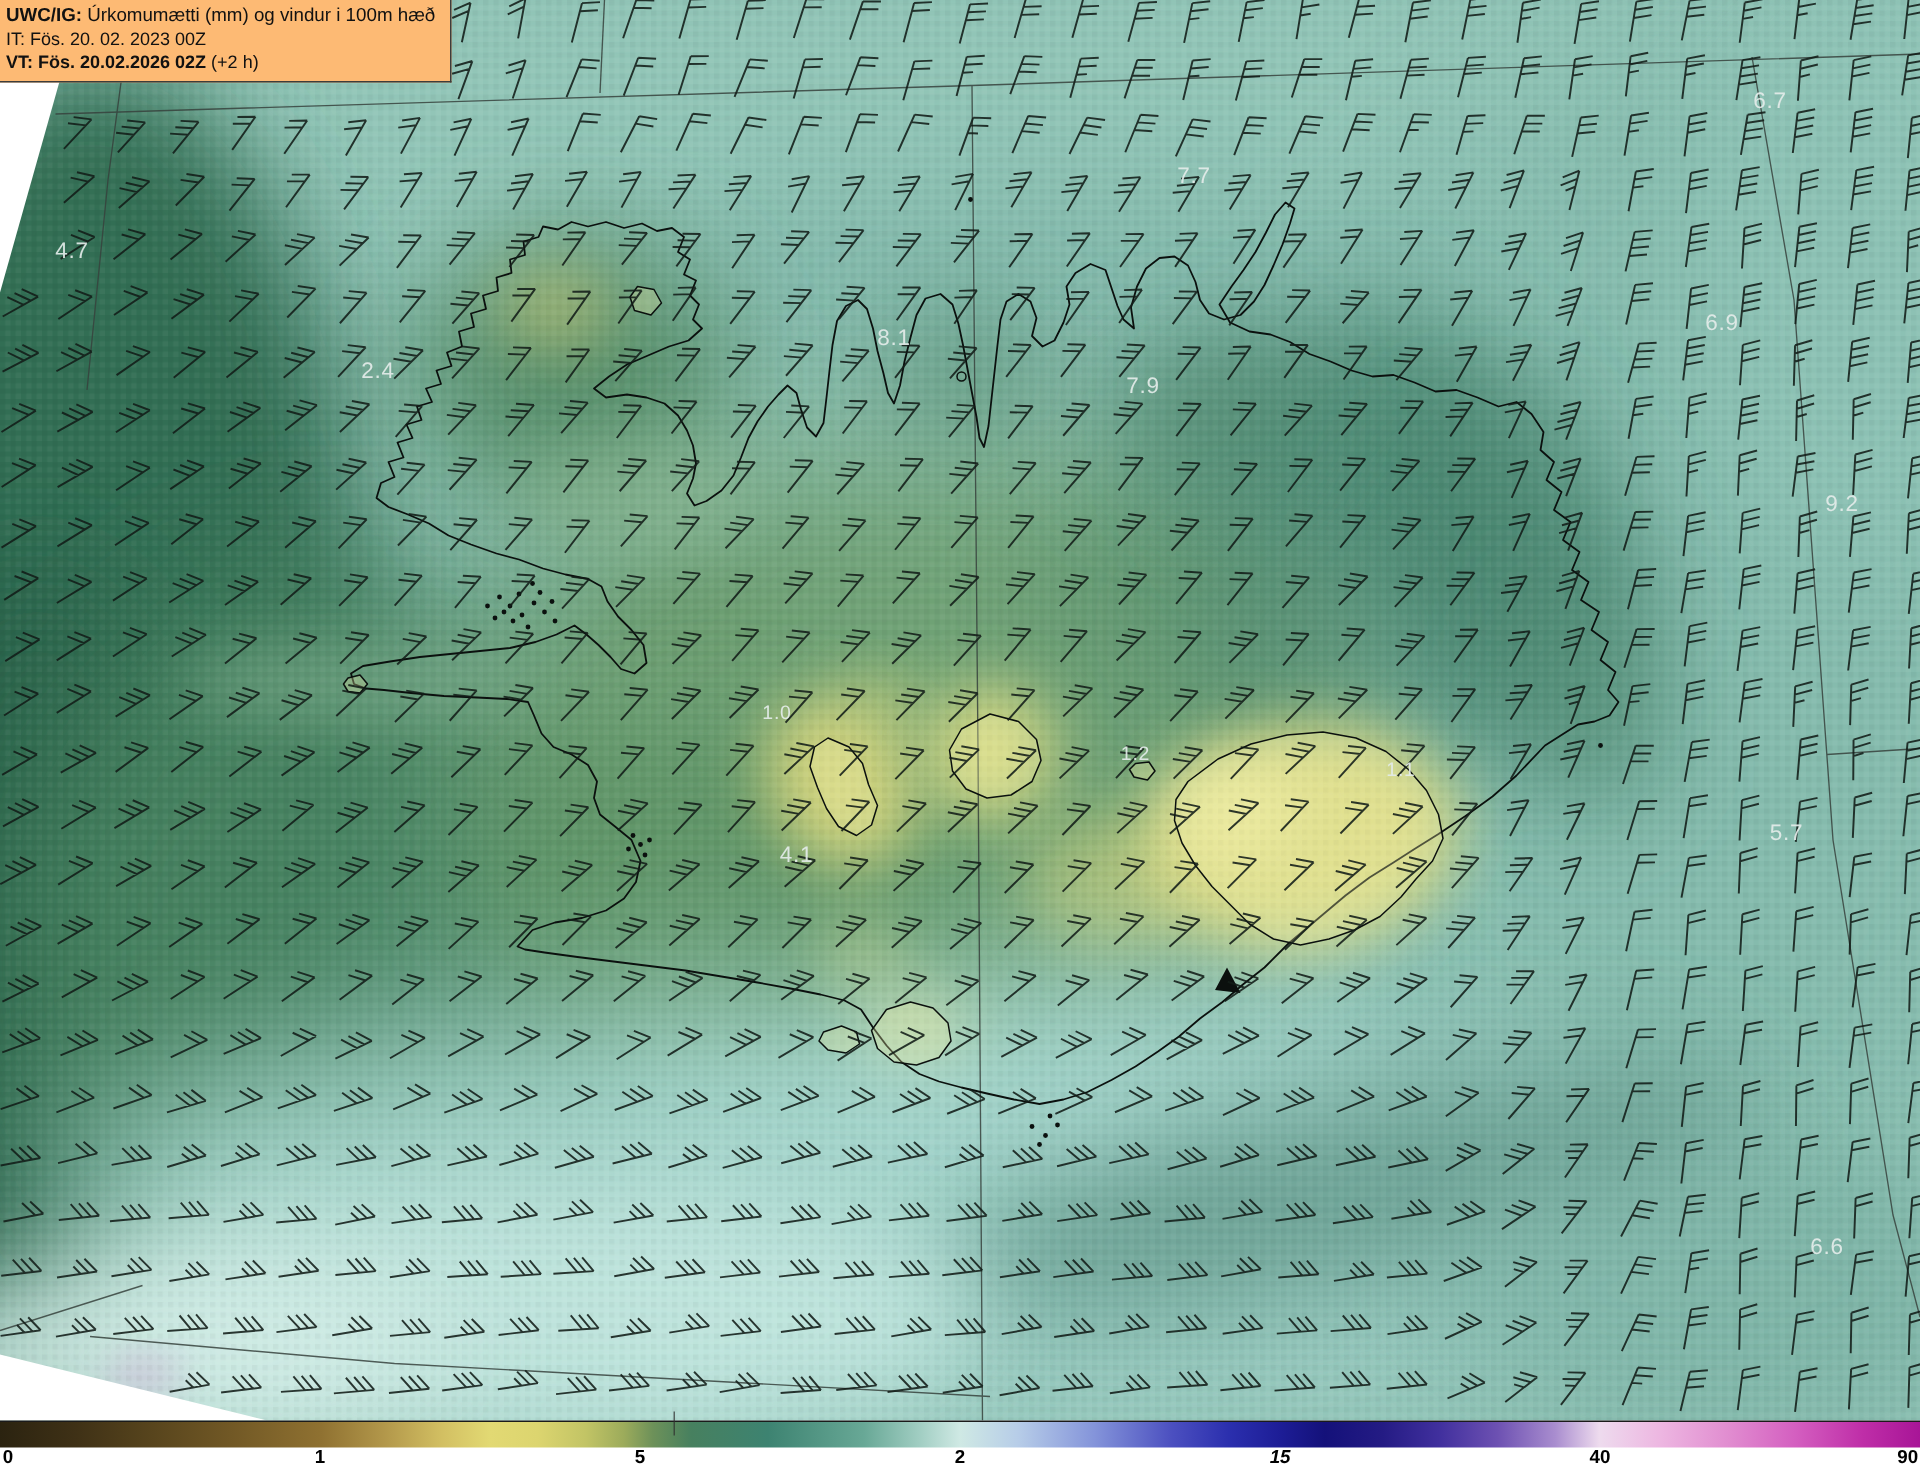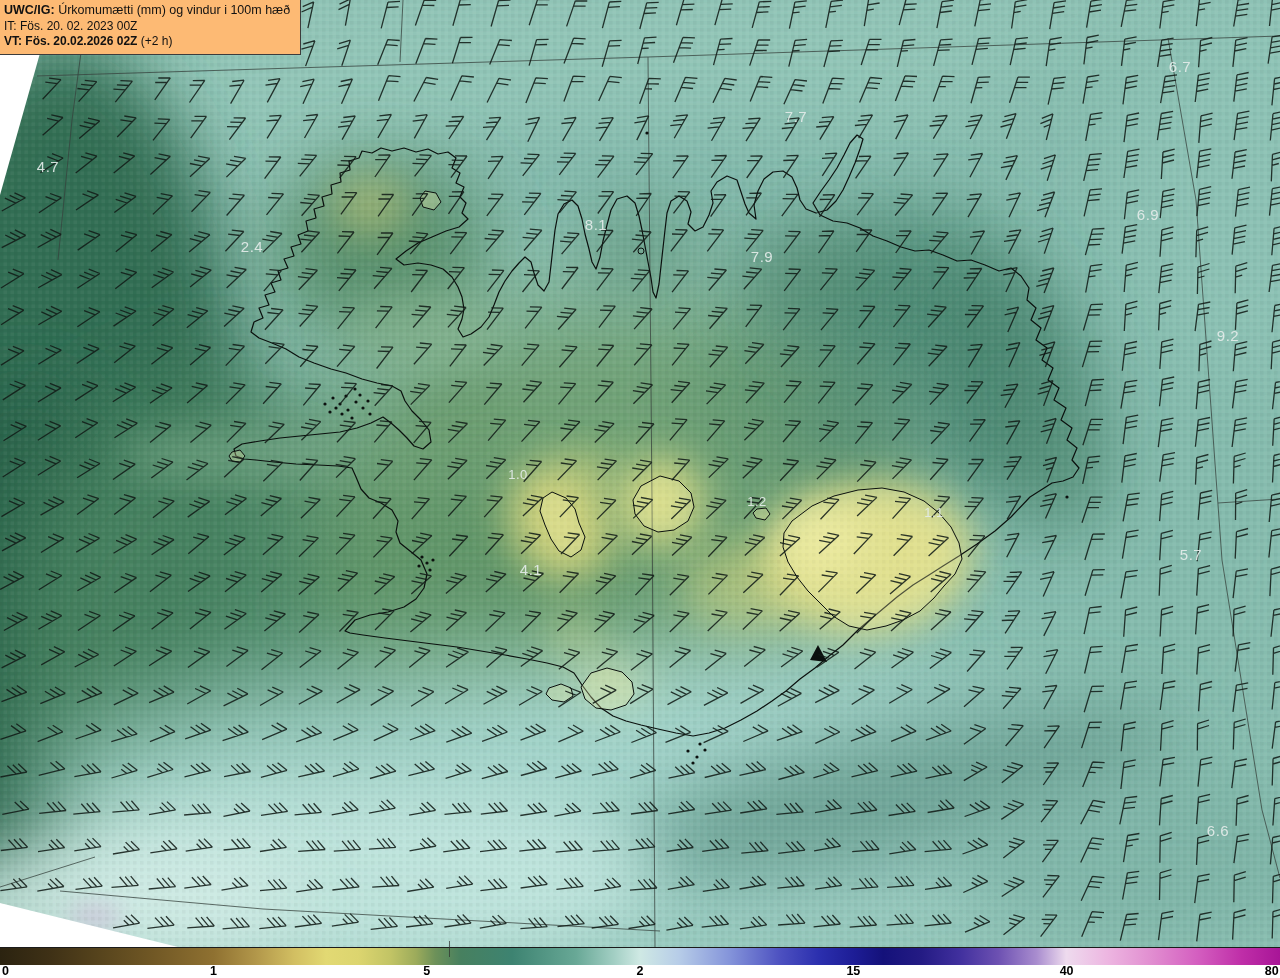--- a/index.html
+++ b/index.html
@@ -165,18 +165,18 @@
     <div><span class="b">VT: Fös. 20.02.2026 02Z</span><span> (+2 h)</span></div>
   </div>
 
   <div class="colorbar" id="cbar" style="background: linear-gradient(to right, rgb(43, 35, 16) 0%, rgb(63, 49, 22) 4%, rgb(88, 69, 29) 8%, rgb(113, 88, 37) 12%, rgb(143, 113, 49) 16.7%, rgb(178, 151, 74) 20%, rgb(210, 191, 98) 23%, rgb(226, 217, 115) 25.5%, rgb(220, 213, 111) 28%, rgb(194, 196, 101) 30.5%, rgb(156, 171, 91) 32.5%, rgb(109, 145, 89) 34%, rgb(71, 128, 95) 36%, rgb(61, 131, 113) 40%, rgb(104, 168, 150) 45%, rgb(163, 207, 196) 48%, rgb(207, 233, 228) 50%, rgb(183, 205, 232) 53%, rgb(132, 148, 218) 57%, rgb(76, 80, 192) 61%, rgb(43, 47, 174) 64%, rgb(29, 29, 150) 66.7%, rgb(20, 17, 122) 69%, rgb(36, 27, 132) 72%, rgb(65, 48, 158) 75%, rgb(109, 81, 178) 78%, rgb(169, 141, 207) 81%, rgb(238, 219, 238) 83.3%, rgb(237, 182, 225) 86.5%, rgb(225, 141, 208) 90%, rgb(212, 95, 192) 93.5%, rgb(191, 46, 168) 97%, rgb(168, 21, 151) 100%);"></div>
   <div class="cb-grid-tick"></div>
   <div class="cb-labels" id="cbarlabels">
       <span class="cb-tick" style="left: 0.15%;">0</span>
       <span class="cb-tick" style="left: 16.67%; transform: translateX(-50%);">1</span>
       <span class="cb-tick" style="left: 33.33%; transform: translateX(-50%);">5</span>
       <span class="cb-tick" style="left: 50%; transform: translateX(-50%);">2</span>
-      <span class="cb-tick" style="left: 66.67%; transform: translateX(-50%);">15</span>
+      <span class="cb-tick" style="left: 66.67%; transform: translateX(-50%); font-style: italic;">15</span>
       <span class="cb-tick" style="left: 83.33%; transform: translateX(-50%);">40</span>
-      <span class="cb-tick" style="left: 99.9%; transform: translateX(-100%);">80</span>
+      <span class="cb-tick" style="left: 99.9%; transform: translateX(-100%);">90</span>
     </div>
 
 </div>
 
 </body></html>

